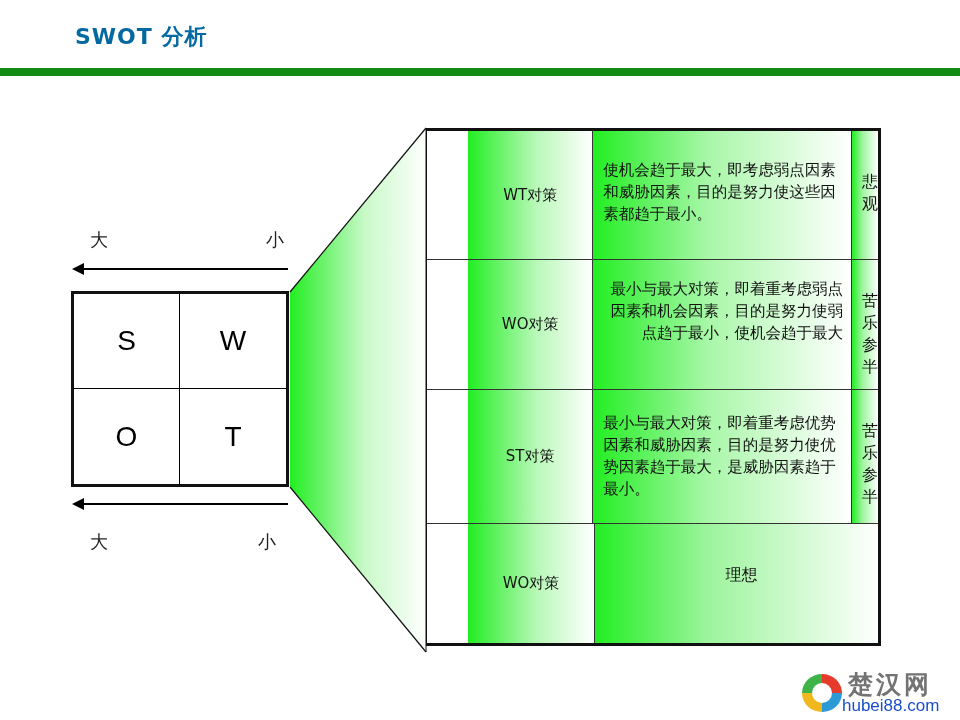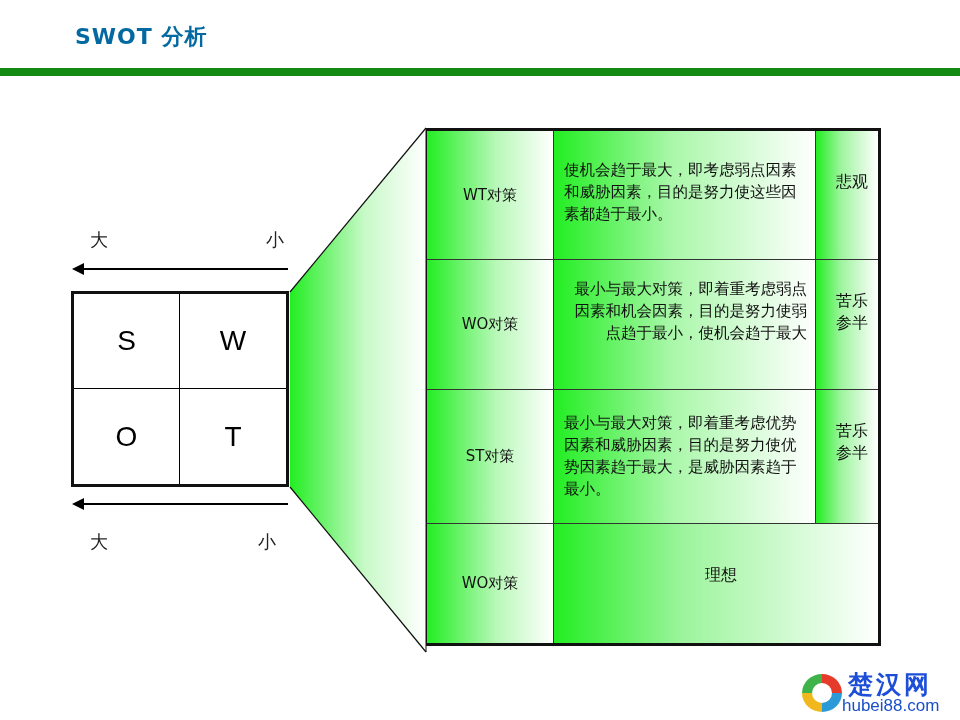--- a/index.html
+++ b/index.html
@@ -25,29 +25,29 @@
   .funnel { position:absolute; left:0; top:0; width:960px; height:720px; pointer-events:none; }
 
   .strategy-table { position:absolute; left:426px; top:128px; width:455px; height:518px; border:3px solid #111;
                     border-left:1px solid #111; box-sizing:border-box; display:flex; flex-direction:column; }
   .srow { display:flex; flex:1; border-bottom:1px solid #333; }
   .srow:last-child { border-bottom:none; }
   .srow.r0 { flex:0 0 128px; } .srow.r1 { flex:0 0 129px; } .srow.r2 { flex:0 0 133px; } .srow.r3 { flex:1; }
   .scell { box-sizing:border-box; border-right:1px solid #333;
            background:linear-gradient(to right, #22ee22 0%, #b8f8b8 55%, #ffffff 100%); }
   .scell:last-child { border-right:none; }
-  .c-name { width:127px; display:flex; align-items:center; justify-content:center; font-size:15px; color:#111; }
+  .c-name { width:127px; display:flex; align-items:center; justify-content:center; font-size:15px; color:#111;margin-left:41px; }
   .c-desc { width:262px; padding:28px 8px 0 10px; font-size:15.5px; line-height:22px; color:#111;
             background:linear-gradient(to right, #22ee22 0%, #a9f7a9 45%, #ffffff 100%); }
   .c-view { flex:1; padding-top:38px; text-align:center; font-size:16px; line-height:22px; color:#111;
             background:linear-gradient(to right, #22ee22 0%, #9df49d 40%, #ffffff 100%); }
   .c-view span { display:block;padding-left:10px; }
 
   .logo { position:absolute; left:800px; top:670px; width:160px; height:50px; }
-  .logo-text { position:absolute; left:48px; top:-2px; color:#1d4ed8; font-size:25px; font-weight:bold; letter-spacing:3px; }
+  .logo-text { position:absolute; left:48px; top:-2px; color:#737373; font-size:25px; font-weight:bold; letter-spacing:3px; }
   .logo-url { position:absolute; left:42px; top:26px; color:#1a4fc9; font-size:17px; font-family:"Liberation Sans", sans-serif; }
   .logo-mark { position:absolute; left:2px; top:4px; width:40px; height:38px; border-radius:50%;
                background:conic-gradient(#e63a2a 0deg 90deg, #2d9ad8 90deg 180deg, #f0b81d 180deg 270deg, #3db34a 270deg 360deg); }
   .logo-mark::after { content:""; position:absolute; left:10px; top:9px; width:20px; height:20px; border-radius:50%; background:#fff; }
 </style>
 </head>
 <body>
 
 <div class="title">SWOT 分析</div>
 <div class="title-bar"></div>

